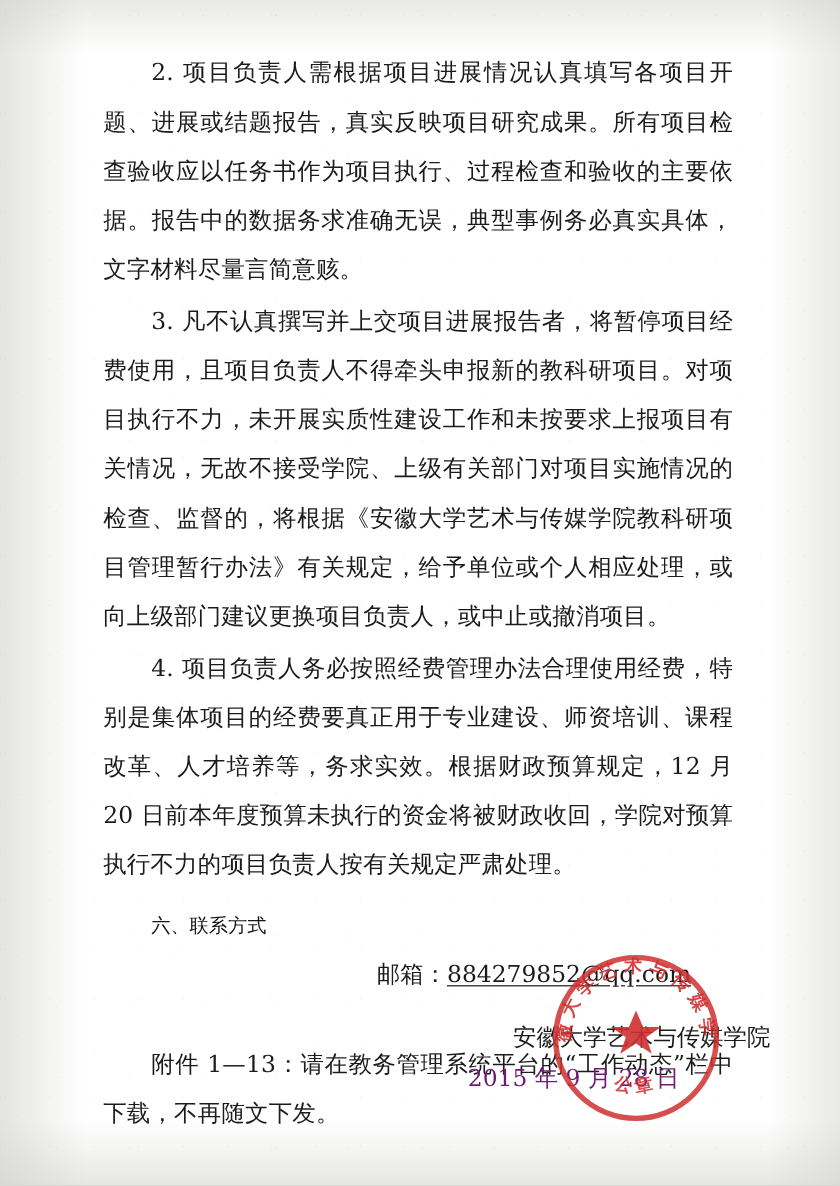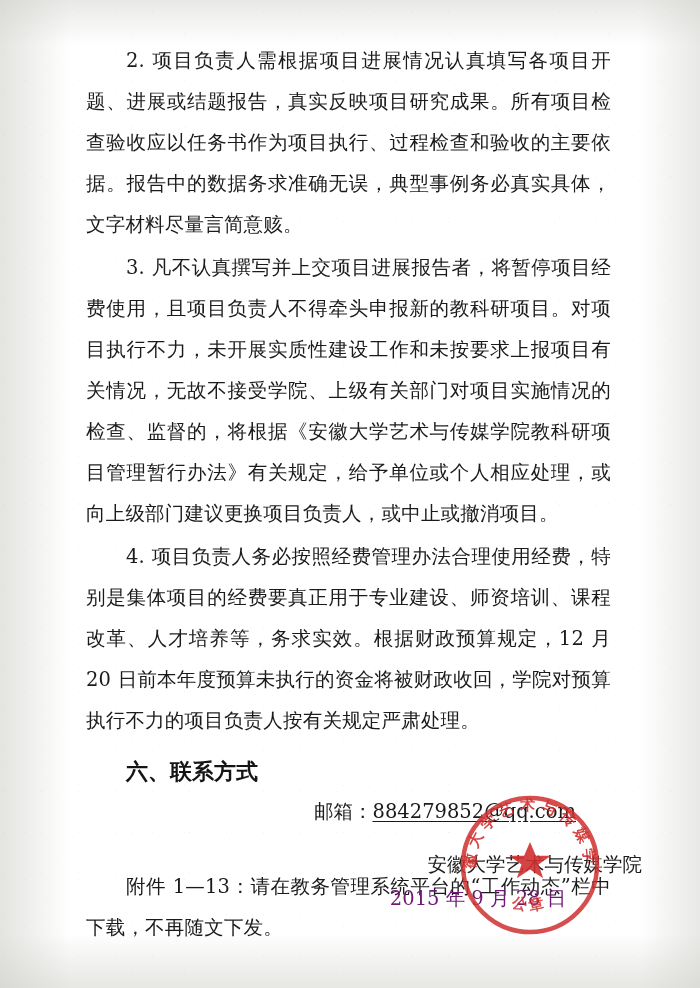--- a/index.html
+++ b/index.html
@@ -43,23 +43,23 @@
     line-height: 41px;
     color: #1b1b1b;
     text-align: justify;
     text-justify: inter-ideograph;
     margin: 0 0 2px 0;
     letter-spacing: 0.2px;
     font-family: "DejaVu Serif", "Liberation Serif", serif;
   }
   .para.indent { text-indent: 40px; }
   .heading {
-    font-size: 22px;
+    font-size: 16px;
     line-height: 41px;
-    font-weight: bold;
+    font-weight: normal;
     color: #141414;
     text-indent: 40px;
     margin: 10px 0 0 0;
   }
   .contact-line {
     font-size: 19.5px;
     line-height: 40px;
     color: #1b1b1b;
     text-indent: 40px;
     margin: 0;

